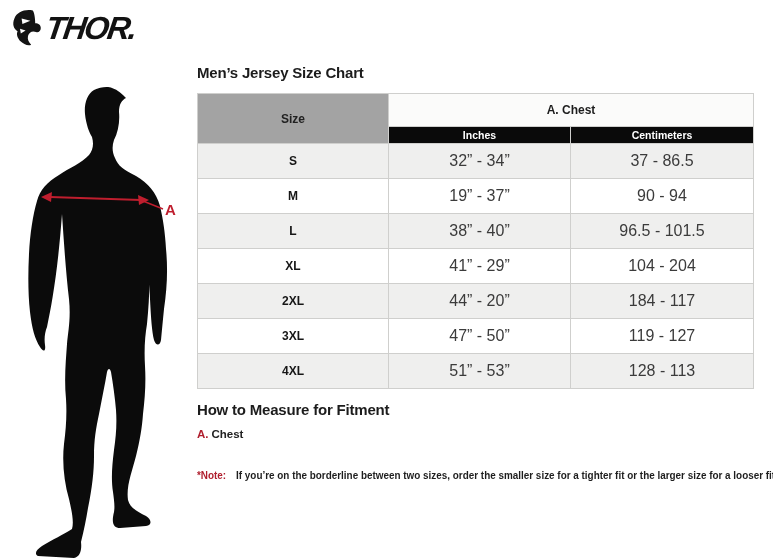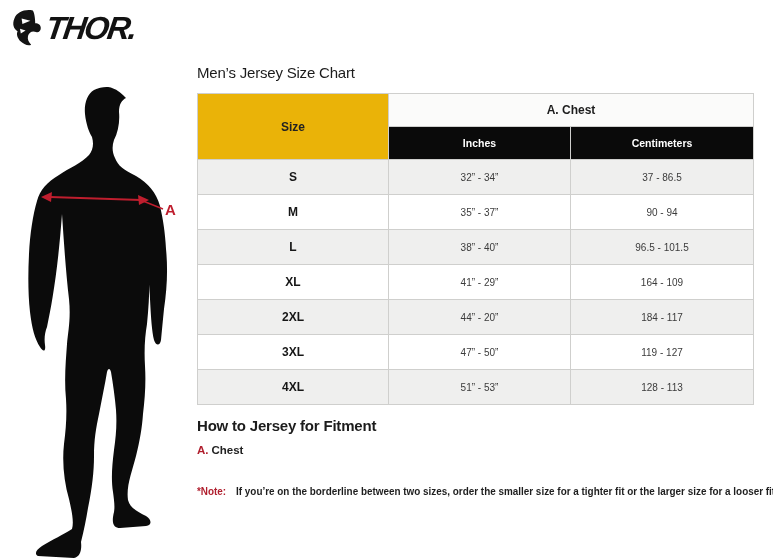--- a/index.html
+++ b/index.html
@@ -11,28 +11,28 @@
   .logo { position:absolute; left:12px; top:8px; display:flex; align-items:center; }
   .logo-goat { width:32px; height:40px; margin-right:2px; }
   .logo-text { font-style:italic; font-weight:bold; font-size:32px; letter-spacing:-2px;
                color:#121212; transform:skewX(-8deg); line-height:1; }
 
   
   .figure { position:absolute; left:10px; top:84px; width:178px; height:474px; }
 
   
   .content { position:absolute; left:197px; top:64px; width:556px; }
-  .chart-title { font-size:15px; font-weight:normal; color:#1c1c1c; margin:0 0 12px 0; letter-spacing:-0.2px; }
+  .chart-title { font-size:15px; font-weight:bold; color:#1c1c1c; margin:0 0 12px 0; letter-spacing:-0.2px; }
 
   table.size-table { border-collapse:collapse; width:556px; table-layout:fixed; }
   .size-table th, .size-table td { border:1px solid #cfcfcd; text-align:center; vertical-align:middle; padding:0; }
-  .size-h   { background:#eab308; font-size:12px; font-weight:bold; color:#222; }
+  .size-h   { background:#a3a3a3; font-size:12px; font-weight:bold; color:#222; }
   .group-h  { background:#fbfbfa; font-size:12px; font-weight:bold; color:#1d1d1d; height:33px; }
-  .black-h  { background:#0a0a0a; color:#ffffff; font-size:10.5px; font-weight:bold; height:33px; border-color:#e2e2e0; }
-  tr.data td { height:35px; font-size:10px; color:#3b3b3b; background:#ffffff; }
+  .black-h  { background:#0a0a0a; color:#ffffff; font-size:10.5px; font-weight:bold; height:17px; border-color:#e2e2e0; }
+  tr.data td { height:35px; font-size:16px; color:#3b3b3b; background:#ffffff; }
   tr.data td.size-cell { font-weight:bold; color:#161616; font-size:12px; }
   tr.alt td { background:#efefee; }
 
   .measure-title { font-size:15px; font-weight:bold; color:#1c1c1c; margin:12px 0 9px 0; letter-spacing:-0.2px; }
   .measure-item  { font-size:11.5px; line-height:1.3; }
   .measure-key   { color:#b01f2e; font-weight:bold; }
   .measure-name  { color:#222; font-weight:bold; margin-left:3px; }
   .measure-desc  { font-size:11px; color:#5a5a5a; line-height:1.55; max-width:352px; margin-top:3px; }
 
   .note { margin-top:27px; font-size:11px; font-weight:bold; color:#1e1e1e;
@@ -113,52 +113,52 @@
         <th class="black-h">Inches</th>
         <th class="black-h">Centimeters</th>
       </tr>
       <tr class="data alt">
         <td class="size-cell">S</td>
         <td>32” - 34”</td>
         <td>37 - 86.5</td>
       </tr>
       <tr class="data">
         <td class="size-cell">M</td>
-        <td>35” - 37”</td>
+        <td>19” - 37”</td>
         <td>90 - 94</td>
       </tr>
       <tr class="data alt">
         <td class="size-cell">L</td>
         <td>38” - 40”</td>
         <td>96.5 - 101.5</td>
       </tr>
       <tr class="data">
         <td class="size-cell">XL</td>
         <td>41” - 29”</td>
-        <td>164 - 109</td>
+        <td>104 - 204</td>
       </tr>
       <tr class="data alt">
         <td class="size-cell">2XL</td>
         <td>44” - 20”</td>
         <td>184 - 117</td>
       </tr>
       <tr class="data">
         <td class="size-cell">3XL</td>
         <td>47” - 50”</td>
         <td>119 - 127</td>
       </tr>
       <tr class="data alt">
         <td class="size-cell">4XL</td>
         <td>51” - 53”</td>
         <td>128 - 113</td>
       </tr>
     </tbody>
       </table>
 
-    <h2 class="measure-title">How to Jersey for Fitment</h2>
+    <h2 class="measure-title">How to Measure for Fitment</h2>
 
     <div class="measure-item">
       <span class="measure-key">A.</span><span class="measure-name">Chest</span>
     </div>
 
     <div class="note">
       <span class="note-label">*Note:</span><span>If you’re on the borderline between two sizes, order the smaller size for a tighter fit or the larger size for a looser fit.</span>
     </div>
 
   </div>

